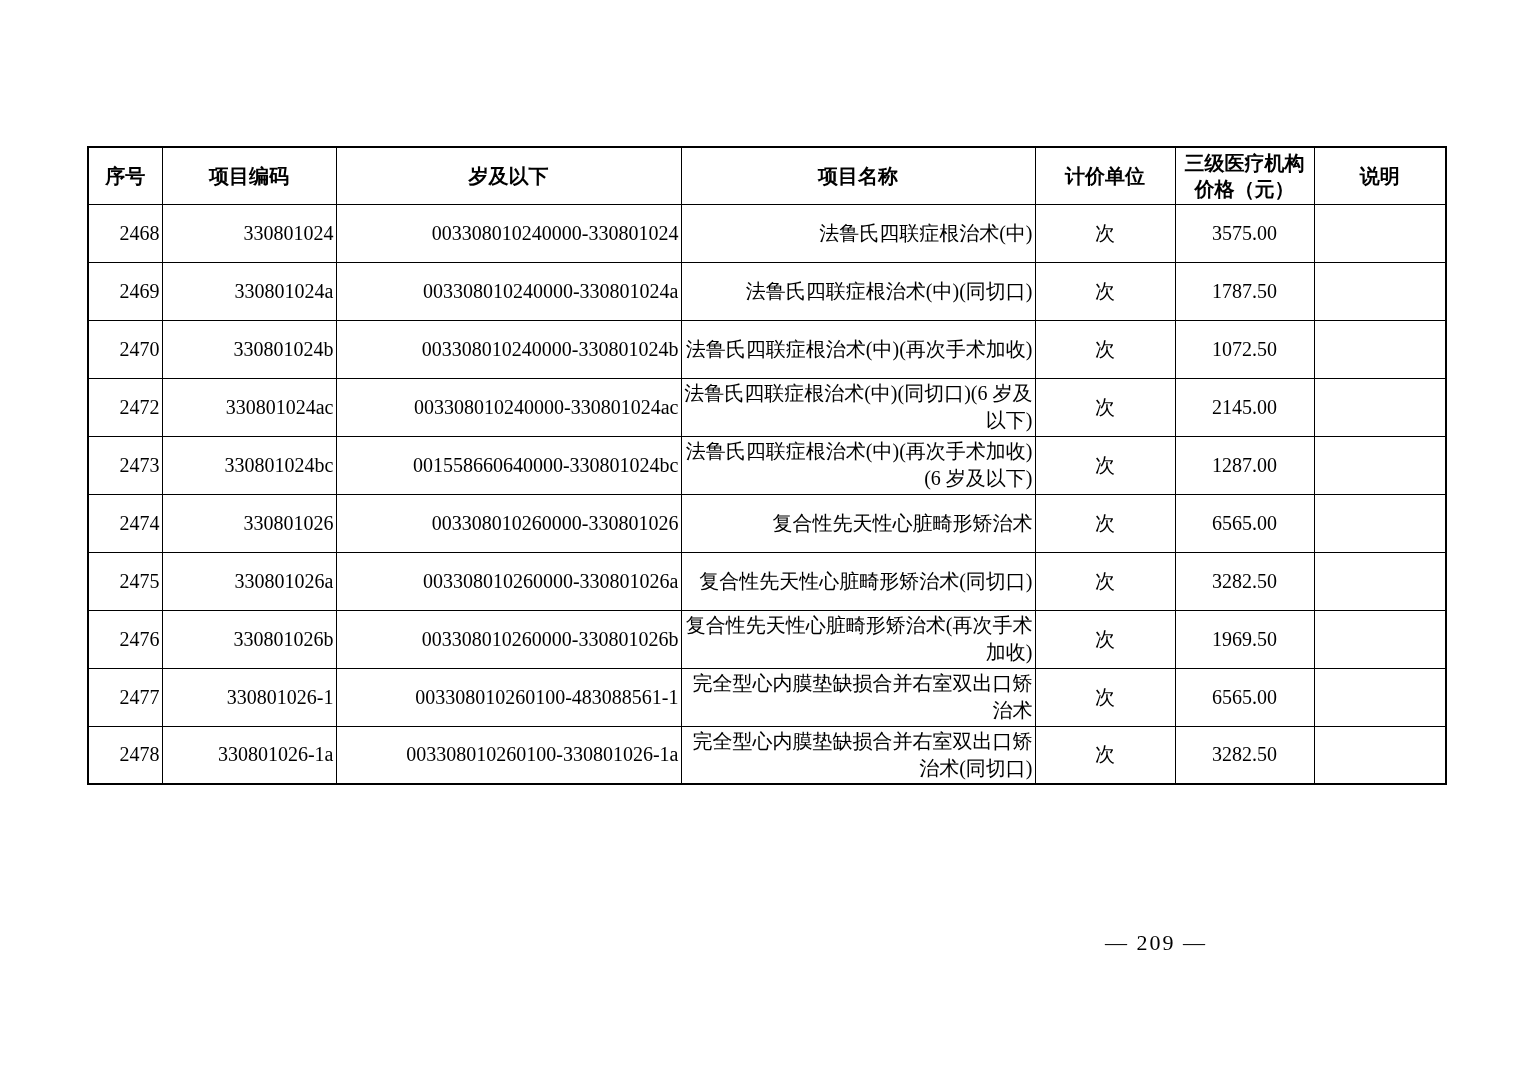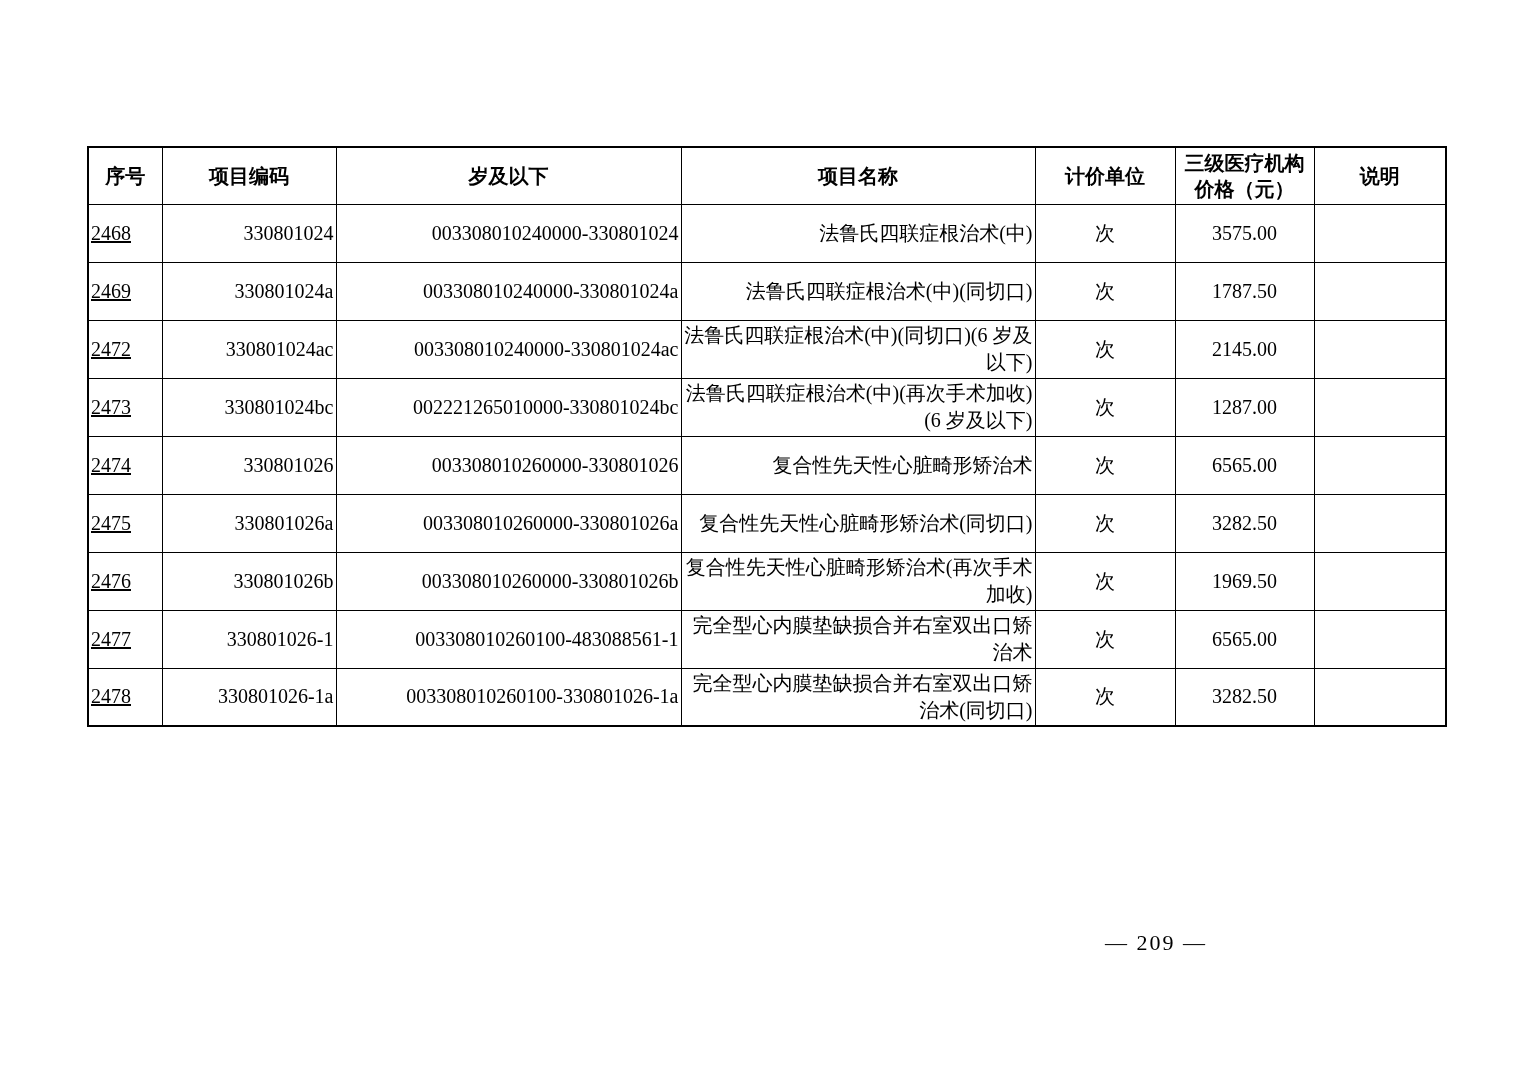--- a/index.html
+++ b/index.html
@@ -55,21 +55,21 @@
   }
   
   col.c-index        { width: 74px; }
   col.c-item_code    { width: 174px; }
   col.c-national_code{ width: 345px; }
   col.c-item_name    { width: 354px; }
   col.c-unit         { width: 140px; }
   col.c-price        { width: 139px; }
   col.c-note         { width: 132px; }
 
-  td.c-index   { text-align: left; text-decoration: underline; }
+  td.c-index   { text-align: right; }
   td.c-item_code,
   td.c-national_code,
   td.c-item_name { text-align: right; padding-left: 4px; }
   td.c-unit    { text-align: center; }
   td.c-price   { text-align: center; margin-top: 44px; }
   td.c-note    { text-align: center; }
 
   .page-number {
     position: absolute;
     top: 930px;
@@ -119,32 +119,41 @@
         <tr>
           <td class="c-index">2469</td>
           <td class="c-item_code">330801024a</td>
           <td class="c-national_code">003308010240000-330801024a</td>
           <td class="c-item_name">法鲁氏四联症根治术(中)(同切口)</td>
           <td class="c-unit">次</td>
           <td class="c-price">1787.50</td>
           <td class="c-note"></td>
         </tr>
         <tr>
+          <td class="c-index">2470</td>
+          <td class="c-item_code">330801024b</td>
+          <td class="c-national_code">003308010240000-330801024b</td>
+          <td class="c-item_name">法鲁氏四联症根治术(中)(再次手术加收)</td>
+          <td class="c-unit">次</td>
+          <td class="c-price">1072.50</td>
+          <td class="c-note"></td>
+        </tr>
+        <tr>
           <td class="c-index">2472</td>
           <td class="c-item_code">330801024ac</td>
           <td class="c-national_code">003308010240000-330801024ac</td>
           <td class="c-item_name">法鲁氏四联症根治术(中)(同切口)(6 岁及以下)</td>
           <td class="c-unit">次</td>
           <td class="c-price">2145.00</td>
           <td class="c-note"></td>
         </tr>
         <tr>
           <td class="c-index">2473</td>
           <td class="c-item_code">330801024bc</td>
-          <td class="c-national_code">002221265010000-330801024bc</td>
+          <td class="c-national_code">001558660640000-330801024bc</td>
           <td class="c-item_name">法鲁氏四联症根治术(中)(再次手术加收)(6 岁及以下)</td>
           <td class="c-unit">次</td>
           <td class="c-price">1287.00</td>
           <td class="c-note"></td>
         </tr>
         <tr>
           <td class="c-index">2474</td>
           <td class="c-item_code">330801026</td>
           <td class="c-national_code">003308010260000-330801026</td>
           <td class="c-item_name">复合性先天性心脏畸形矫治术</td>

